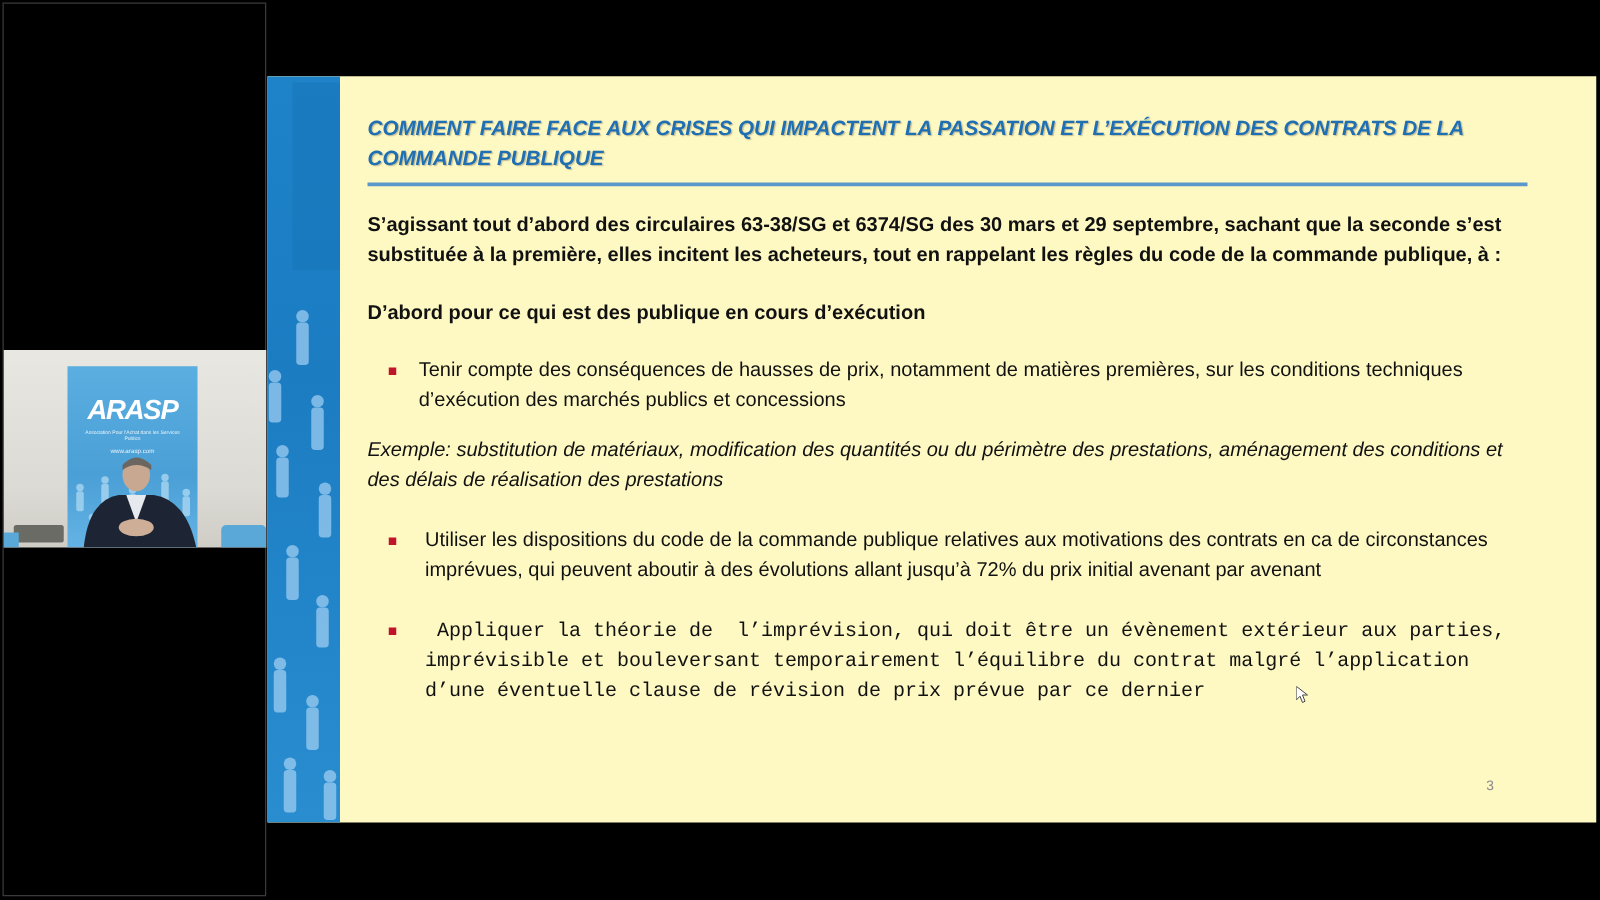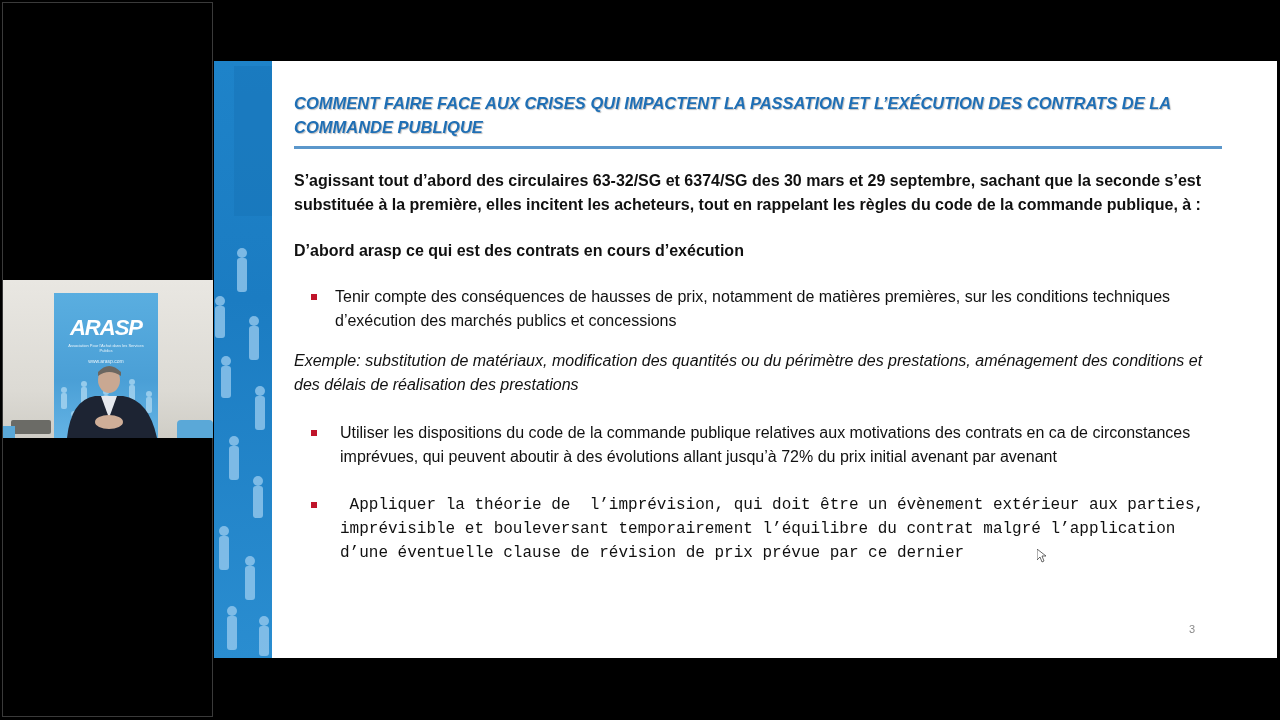--- a/index.html
+++ b/index.html
@@ -37,21 +37,21 @@
   .person {
     position:absolute; left:58px; top:78px; width:100px; height:80px;
   }
   .laptop { position:absolute; left:8px; top:140px; width:40px; height:14px; background:#6b6b66; border-radius:2px; }
   .chair-r { position:absolute; right:0; top:140px; width:36px; height:18px; background:#5aa8d8; border-radius:4px 4px 0 0; }
   .chair-l { position:absolute; left:0; top:146px; width:12px; height:12px; background:#5aa8d8; }
 
   
   .slide {
     position:absolute; left:214px; top:61px; width:1063px; height:597px;
-    background:#ffffff; overflow:hidden;
+    background:#fef9c3; overflow:hidden;
   }
   .slide-sidebar {
     position:absolute; left:0; top:0; width:58px; height:597px;
     background:linear-gradient(180deg,#1e83c9 0%,#1b7cc2 40%,#2a8dd0 100%);
   }
   .slide-sidebar .shade {
     position:absolute; left:20px; top:5px; width:38px; height:150px; background:#1774b8; opacity:0.55;
   }
   .slide-title {
     position:absolute; left:80px; top:30px; width:900px;
@@ -149,22 +149,22 @@
         <circle cx="50" cy="380" r="5"></circle>
           <rect x="45" y="385" width="10" height="30" rx="3"></rect>
       </g>
     </svg>
   </div>
 
   <div class="slide-title">COMMENT FAIRE FACE AUX CRISES QUI IMPACTENT  LA PASSATION ET L’EXÉCUTION DES CONTRATS DE LA COMMANDE PUBLIQUE</div>
   <div class="title-rule"></div>
 
   <div class="slide-body">
-    <p class="intro">S’agissant tout d’abord des circulaires 63-32/SG et 6374/SG des 30 mars et 29 septembre, sachant que la seconde s’est substituée à la première, elles incitent les acheteurs, tout en rappelant les règles du code de la commande publique, à :</p>
-    <p class="subhead">D’abord arasp ce qui est des contrats en cours d’exécution</p>
+    <p class="intro">S’agissant tout d’abord des circulaires 63-38/SG et 6374/SG des 30 mars et 29 septembre, sachant que la seconde s’est substituée à la première, elles incitent les acheteurs, tout en rappelant les règles du code de la commande publique, à :</p>
+    <p class="subhead">D’abord pour ce qui est des publique en cours d’exécution</p>
 
     <div class="bullet b1">
       <span class="mark"></span>
       <span class="text">Tenir compte des conséquences de hausses de prix, notamment de matières premières, sur les conditions techniques d’exécution des marchés publics et concessions</span>
     </div>
 
     <p class="example">Exemple: substitution de matériaux, modification des quantités ou du périmètre des prestations, aménagement des conditions et des délais de réalisation des prestations</p>
 
     <div class="bullet b2">
       <span class="mark"></span>

